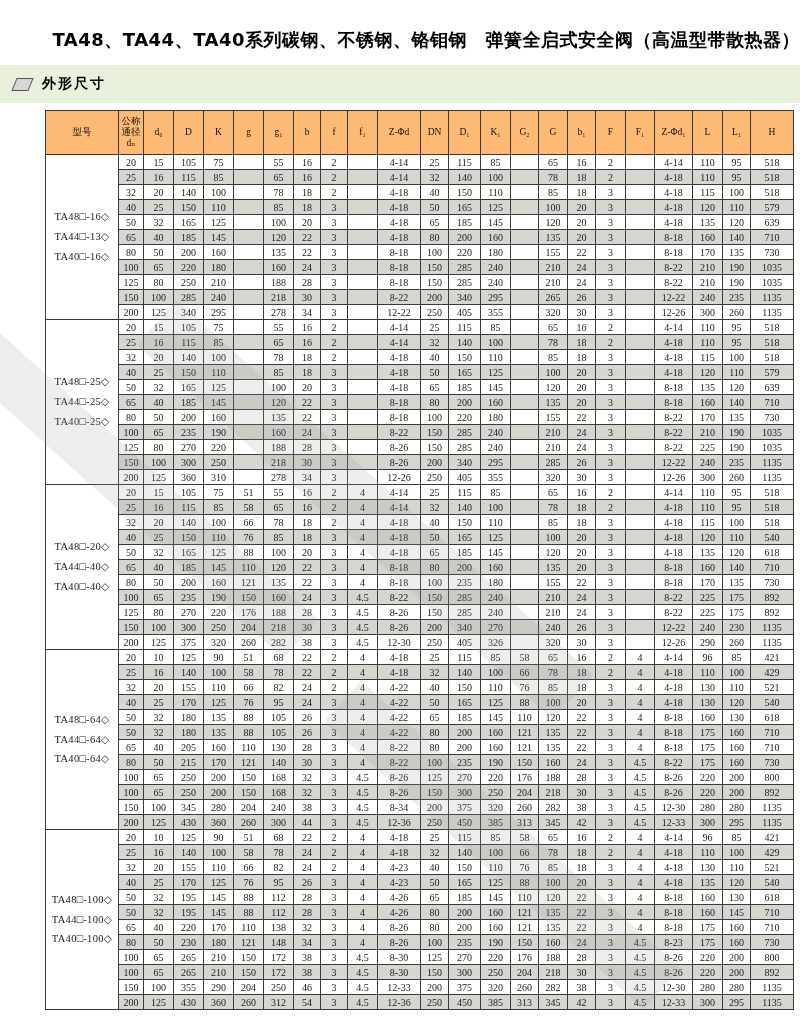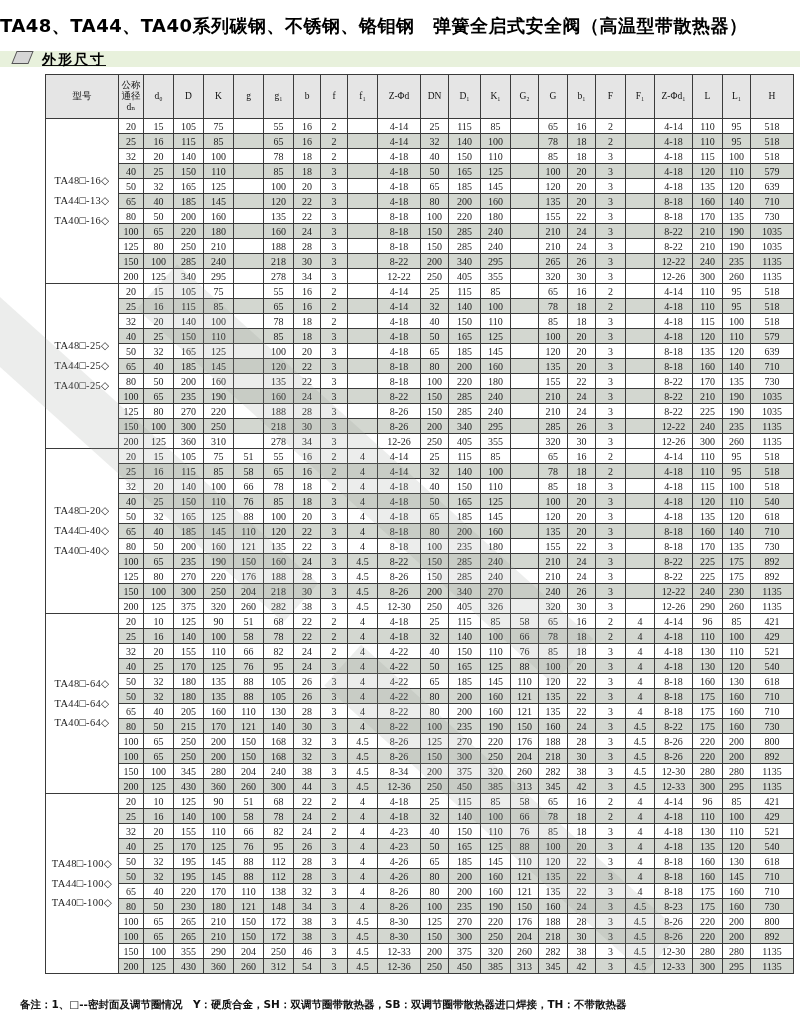--- a/index.html
+++ b/index.html
@@ -1,29 +1,29 @@
 <!DOCTYPE html>
 <html><head>
 <meta charset="utf-8">
 <style>
   html,body{margin:0;padding:0;background:#fff;}
   .page{position:relative;width:800px;height:1030px;background:#ffffff;overflow:hidden;
         font-family:"DejaVu Sans",sans-serif;color:#111;}
-  .title{padding-top:14px;text-align:left;font-size:18px;font-weight:bold;
+  .title{padding-top:28px;text-align:right;font-size:18px;font-weight:bold;
          letter-spacing:0.5px;color:#000;white-space:nowrap;}
-  .section-band{margin-top:13px;height:16px;background:#e8f1dc;display:flex;text-decoration:underline;}
+  .section-band{margin-top:13px;height:38px;background:#e8f1dc;display:flex;align-items:center;}
   .para-icon{display:inline-block;width:15px;height:11px;background:#d6d6d6;border:1px solid #555;
              transform:skewX(-22deg);margin:0 11px 0 14px;}
   .section-label{font-size:14px;font-weight:bold;color:#000;letter-spacing:2px;}
   .table-wrap{position:relative;margin:7px 0 0 45px;width:750px;}
   table{border-collapse:collapse;table-layout:fixed;width:748px;
         font-family:"Liberation Serif","DejaVu Serif",serif;}
   th,td{border:1px solid #3a3a3a;text-align:center;vertical-align:middle;
         padding:0;overflow:hidden;}
-  th{background:#e5e5e5;font-size:9.5px;font-weight:normal;line-height:1.15;height:43px;color:#111;}
+  th{background:#fdba74;font-size:9.5px;font-weight:normal;line-height:1.15;height:43px;color:#111;}
   td{height:14px;line-height:13px;font-size:10px;color:#1c1c1c;background:#fff;}
   tr.shaded td{background:#d3d7d0;}
   td.model-cell{background:#fff;font-size:10.5px;line-height:1.9;letter-spacing:0.3px;}
   td.model-cell div{white-space:nowrap;text-align:center;}
   .watermark{position:absolute;pointer-events:none;background:rgba(150,156,148,0.18);z-index:5;}
   #wm1{left:70px;top:170px;width:52px;height:430px;transform:rotate(-48deg);}
   #wm2{left:290px;top:120px;width:60px;height:560px;transform:rotate(-48deg);}
   #wm3{left:430px;top:520px;width:55px;height:430px;transform:rotate(-48deg);}
   .notes{margin-top:22px;font-size:10.5px;font-weight:600;color:#111;line-height:1.55;}
   .note1{margin-left:20px;}

